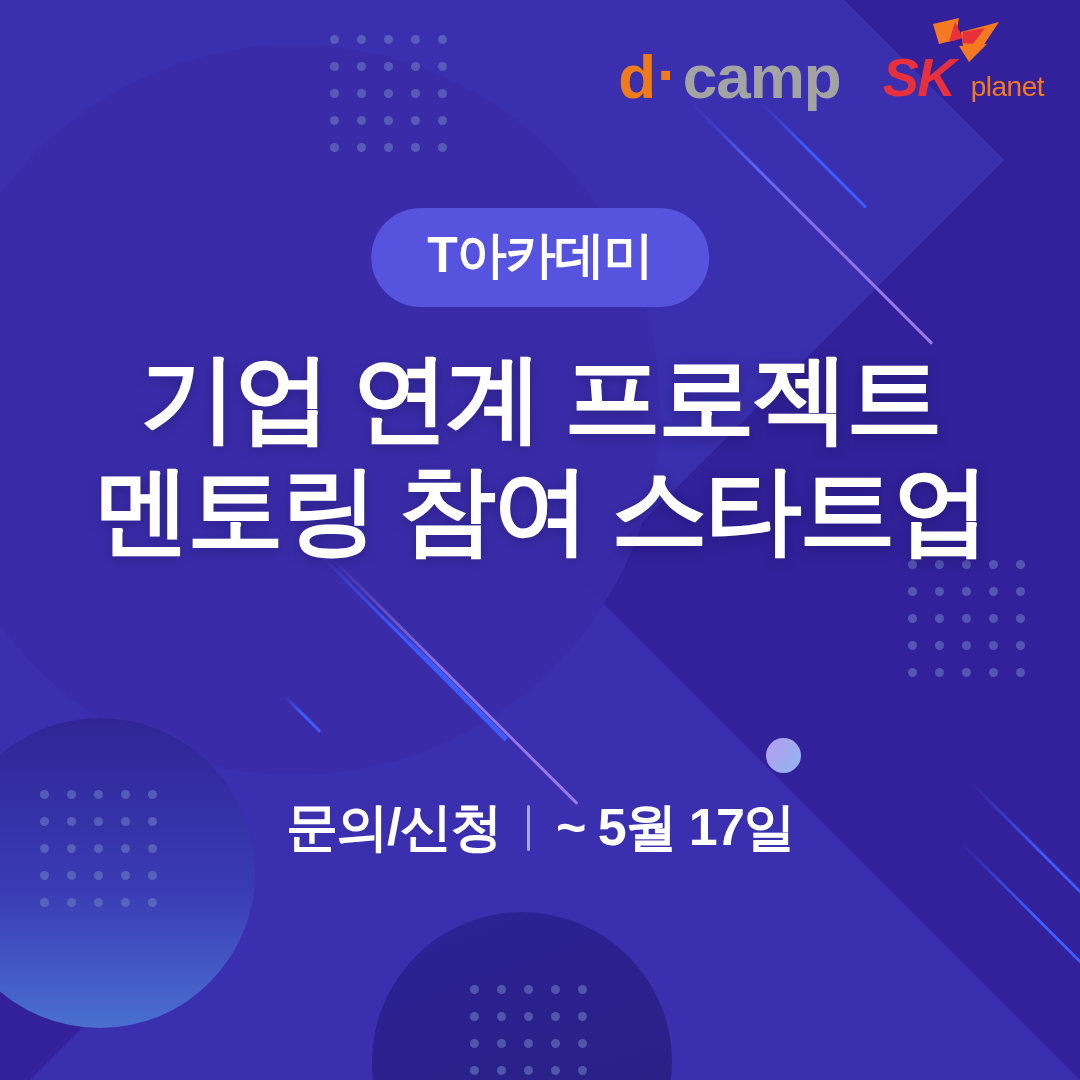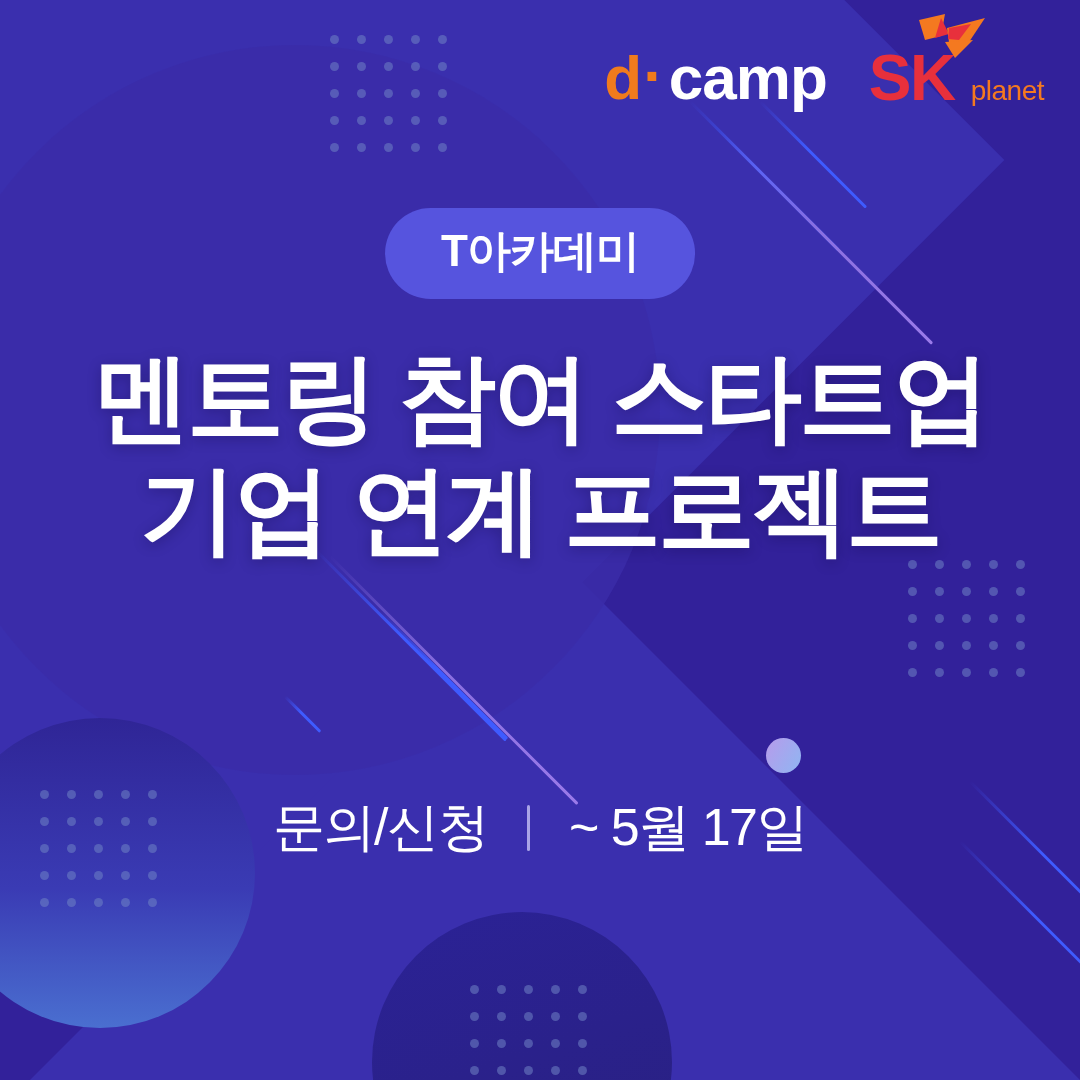--- a/index.html
+++ b/index.html
@@ -156,33 +156,34 @@
     line-height: 1;
   }
   .logo-dcamp .d { color: #F07B1D; font-weight: 700; }
   .logo-dcamp .mid-dot {
     color: #F07B1D;
     font-size: 62px;
     margin: 0 6px 0 2px;
     position: relative;
     top: -2px;
   }
-  .logo-dcamp .camp { color: #ffffff; font-weight: 700; }
+  .logo-dcamp .camp { color: #a3a3a3; font-weight: 700; }
 
   
   .logo-sk {
     position: relative;
     display: flex;
     align-items: baseline;
     line-height: 1;
   }
   .logo-sk .sk {
     color: #E8303C;
-    font-size: 64px;
+    font-size: 54px;
     font-weight: 700;
+    font-style: italic;
     letter-spacing: -1.5px;
   }
   .logo-sk .planet {
     color: #F47920;
     font-size: 28px;
     font-weight: 400;
     margin-left: 16px;
     letter-spacing: -0.5px;
   }
   .logo-sk .butterfly {
@@ -195,21 +196,21 @@
 
   .badge {
     position: absolute;
     top: 208px;
     left: 50%;
     transform: translateX(-50%);
     background: #5654DE;
     border-radius: 60px;
     padding: 14px 56px 18px;
     color: #FFFFFF;
-    font-size: 44px;
+    font-size: 50px;
     font-weight: 700;
     letter-spacing: -1px;
     white-space: nowrap;
   }
 
   .headline {
     position: absolute;
     top: 342px;
     left: 0;
     right: 0;
@@ -224,24 +225,24 @@
   .headline .hl-line { display: block; }
 
   .footer-note {
     position: absolute;
     top: 793px;
     left: 0;
     right: 0;
     display: flex;
     justify-content: center;
     align-items: center;
-    gap: 39px;
+    gap: 26px;
     color: #FFFFFF;
     font-size: 52px;
-    font-weight: 400;
+    font-weight: 700;
     letter-spacing: -1.5px;
   }
   .footer-note .divider {
     display: block;
     width: 3px;
     height: 46px;
     background: #A9A4E6;
     border-radius: 2px;
   }
 </style>
@@ -393,22 +394,22 @@
         </svg>
         <span class="sk">SK</span>
         <span class="planet">planet</span>
       </div>
 
     </div>
 
     <div class="badge">T아카데미</div>
 
     <div class="headline">
+      <span class="hl-line">기업 연계 프로젝트</span>
       <span class="hl-line">멘토링 참여 스타트업</span>
-      <span class="hl-line">기업 연계 프로젝트</span>
     </div>
 
     <div class="footer-note">
       <span>문의/신청</span>
       <span class="divider"></span>
       <span>~ 5월 17일</span>
     </div>
 
   </div>
 </div>

